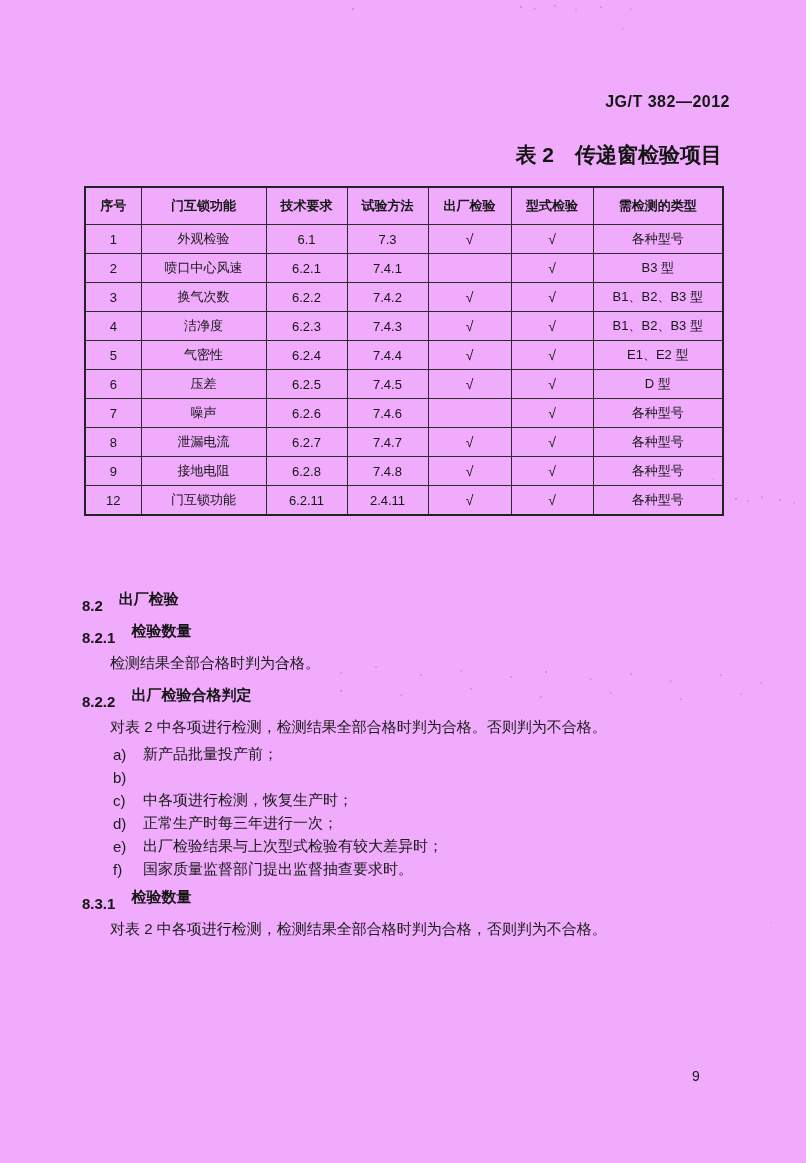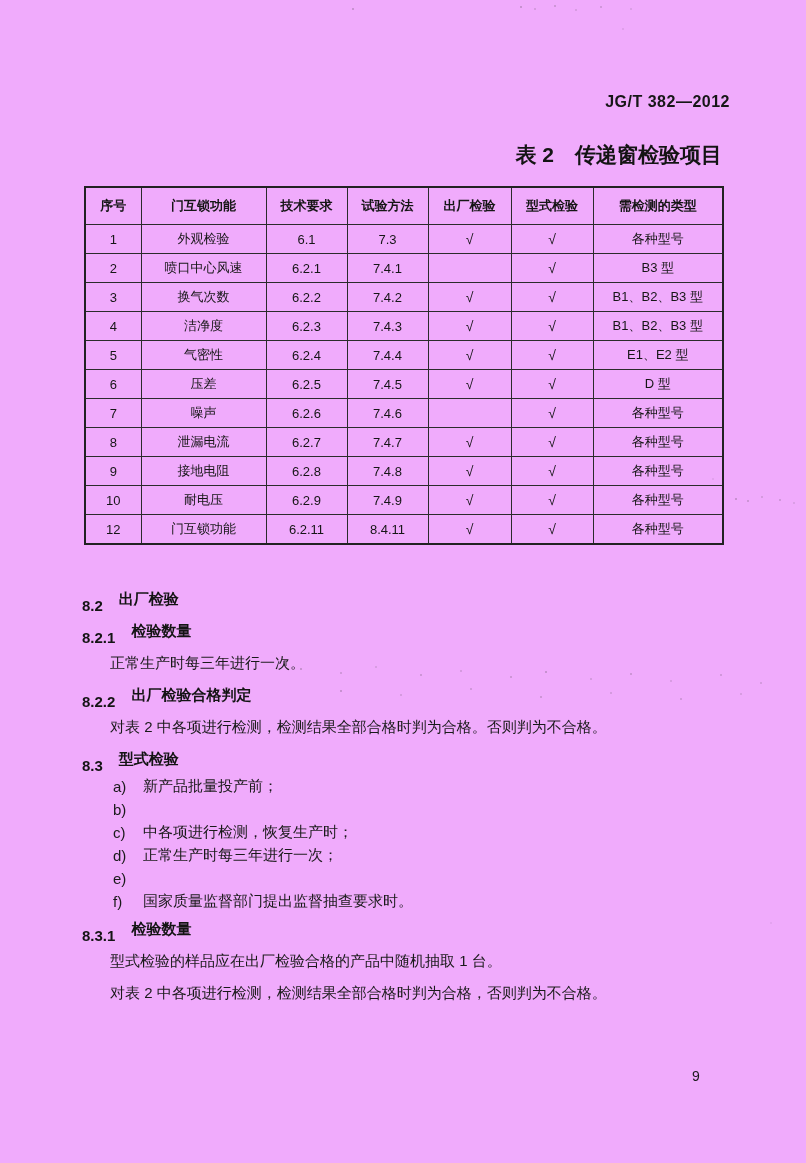--- a/index.html
+++ b/index.html
@@ -178,86 +178,73 @@
         <tr>
           <td>9</td>
           <td>接地电阻</td>
           <td>6.2.8</td>
           <td>7.4.8</td>
           <td class="check">√</td>
           <td class="check">√</td>
           <td>各种型号</td>
         </tr>
         <tr>
-          <td>10</td>
-          <td>耐电压</td>
-          <td>6.2.9</td>
-          <td>7.4.9</td>
-          <td class="check">√</td>
-          <td class="check">√</td>
-          <td>各种型号</td>
-        </tr>
-        <tr>
           <td>12</td>
           <td>门互锁功能</td>
           <td>6.2.11</td>
-          <td>8.4.11</td>
+          <td>2.4.11</td>
           <td class="check">√</td>
           <td class="check">√</td>
           <td>各种型号</td>
         </tr>
       </tbody>
   </table>
 
   <div class="content" id="content">
       <div class="sec-heading">
         <span class="sec-num">8.2</span>
         <span>出厂检验</span>
       </div>
       <div class="sec-heading">
         <span class="sec-num">8.2.1</span>
         <span>检验数量</span>
       </div>
-      <div class="para">正常生产时每三年进行一次。</div>
+      <div class="para">检测结果全部合格时判为合格。</div>
       <div class="sec-heading">
         <span class="sec-num">8.2.2</span>
         <span>出厂检验合格判定</span>
       </div>
       <div class="para">对表 2 中各项进行检测，检测结果全部合格时判为合格。否则判为不合格。</div>
-      <div class="sec-heading">
-        <span class="sec-num">8.3</span>
-        <span>型式检验</span>
-      </div>
       <div class="list-item">
         <span class="marker">a)</span>
         <span>新产品批量投产前；</span>
       </div>
       <div class="list-item">
         <span class="marker">b)</span>
       </div>
       <div class="list-item">
         <span class="marker">c)</span>
         <span>中各项进行检测，恢复生产时；</span>
       </div>
       <div class="list-item">
         <span class="marker">d)</span>
         <span>正常生产时每三年进行一次；</span>
       </div>
       <div class="list-item">
         <span class="marker">e)</span>
+        <span>出厂检验结果与上次型式检验有较大差异时；</span>
       </div>
       <div class="list-item">
         <span class="marker">f)</span>
         <span>国家质量监督部门提出监督抽查要求时。</span>
       </div>
       <div class="sec-heading">
         <span class="sec-num">8.3.1</span>
         <span>检验数量</span>
       </div>
-      <div class="para">型式检验的样品应在出厂检验合格的产品中随机抽取 1 台。</div>
       <div class="para">对表 2 中各项进行检测，检测结果全部合格时判为合格，否则判为不合格。</div>
     </div>
 
   <div class="page-number">9</div>
 
   <div class="noise n1"></div>
   <div class="noise n2"></div>
   <div class="noise n3"></div>
   <div class="noise n4"></div>
   <div class="noise n5"></div>

